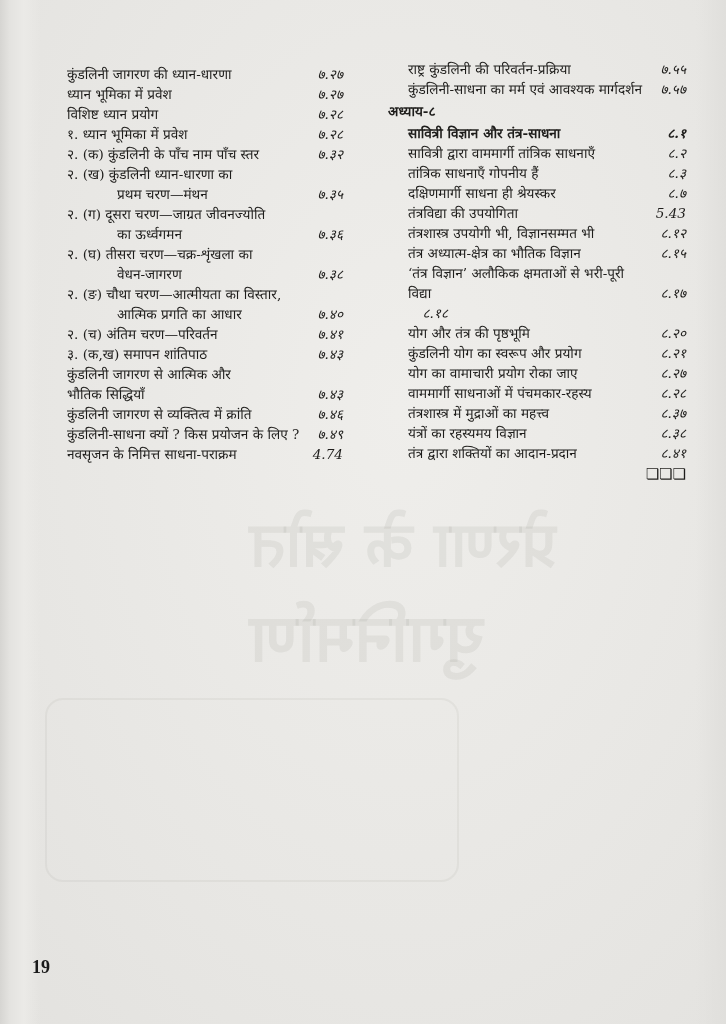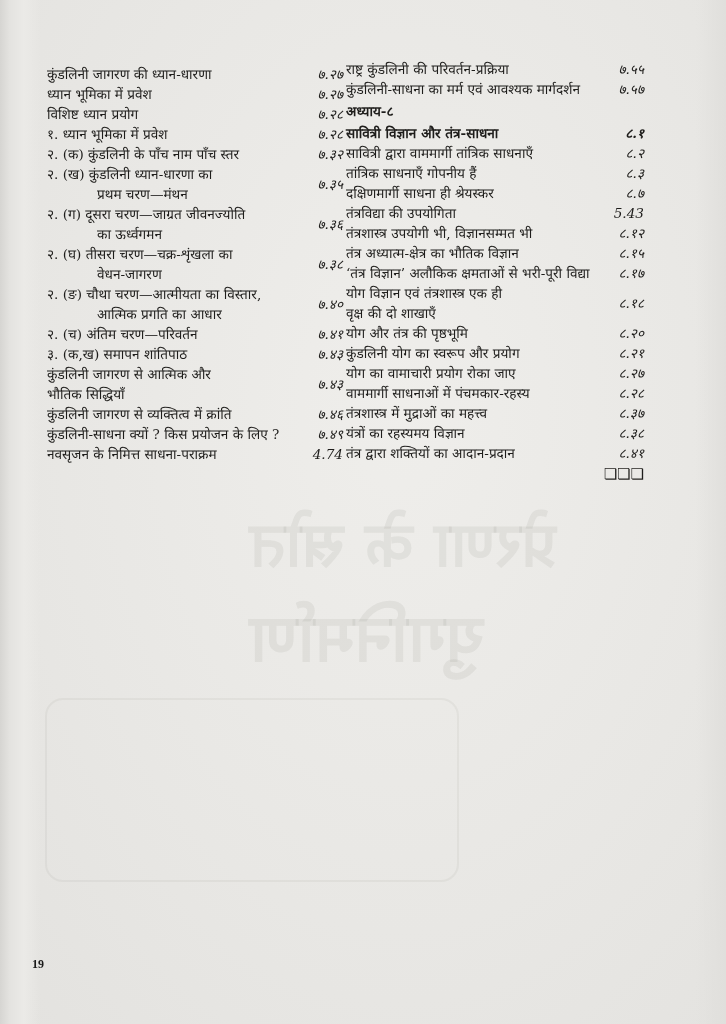--- a/index.html
+++ b/index.html
@@ -25,33 +25,33 @@
   .bleed-1 { left: 250px; top: 500px; font-size: 62px; }
   .bleed-2 { left: 250px; top: 590px; font-size: 66px; }
   .bleed-box {
     position: absolute; left: 45px; top: 698px; width: 410px; height: 180px;
     border: 2px solid rgba(150,148,142,0.10); border-radius: 18px;
     pointer-events: none;
   }
 
   .col { position: absolute; font-size: 13.6px; line-height: 20px; }
   .col-left { left: 47px; top: 64px; width: 296px; }
-  .col-right { left: 346px; top: 59px; width: 298px; }
-  .row { display: flex; justify-content: space-between; align-items: center; }
+  .col-right { left: 388px; top: 59px; width: 298px; }
+  .row { display: flex; justify-content: space-between; align-items: flex-end; margin-left: 20px; }
   .row .t { flex: 1 1 auto; }
   .row .p { flex: 0 0 auto; text-align: right; min-width: 34px; padding-left: 6px; font-style: italic; }
   .row .t .l2 { display: block; padding-left: 50px; }
   .row.indent-plain .t .l2 { padding-left: 0; }
   .row.bold .t, .row.bold .p { font-weight: bold; }
   .chapter { text-align: left; font-weight: bold; margin: 2px 0 2px 0; }
   .end-mark { text-align: right; font-size: 15px; letter-spacing: 0px; margin-top: 1px; font-family: "DejaVu Sans", sans-serif; font-weight: bold; }
 
   .page-number {
     position: absolute; left: 32px; top: 957px;
-    font-family: "Liberation Serif", serif; font-size: 12px; font-weight: bold; color: #1a1a1a;
+    font-family: "Liberation Serif", serif; font-size: 18px; font-weight: bold; color: #1a1a1a;
   }
 </style>
 </head>
 <body>
 
 <div class="page">
 
   <div class="bleed bleed-1">प्रेरणा के स्रोत</div>
   <div class="bleed bleed-2">युगनिर्माण</div>
   <div class="bleed-box"></div>
@@ -158,21 +158,20 @@
       </div>
     <div class="row">
         <span class="t">तंत्र अध्यात्म-क्षेत्र का भौतिक विज्ञान</span>
         <span class="p">८.१५</span>
       </div>
     <div class="row">
         <span class="t">‘तंत्र विज्ञान’ अलौकिक क्षमताओं से भरी-पूरी विद्या</span>
         <span class="p">८.१७</span>
       </div>
     <div class="row indent-plain">
-        <span class="t"><span>योग विज्ञान एवं तंत्रशास्त्र एक ही</span><span class="l2">वृक्ष की दो शाखाएँ</span></span>
         <span class="p">८.१८</span>
       </div>
     <div class="row">
         <span class="t">योग और तंत्र की पृष्ठभूमि</span>
         <span class="p">८.२०</span>
       </div>
     <div class="row">
         <span class="t">कुंडलिनी योग का स्वरूप और प्रयोग</span>
         <span class="p">८.२१</span>
       </div>

